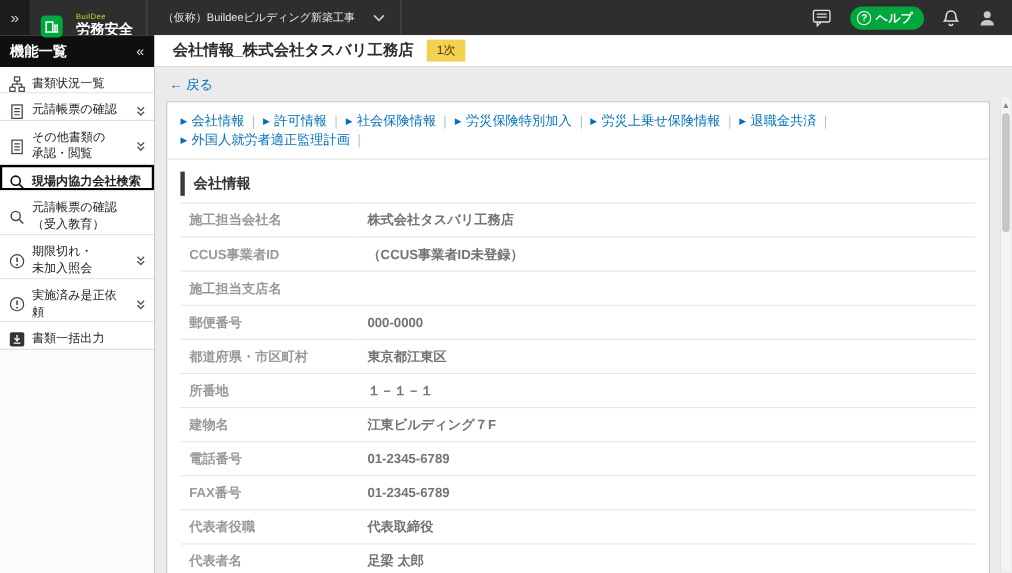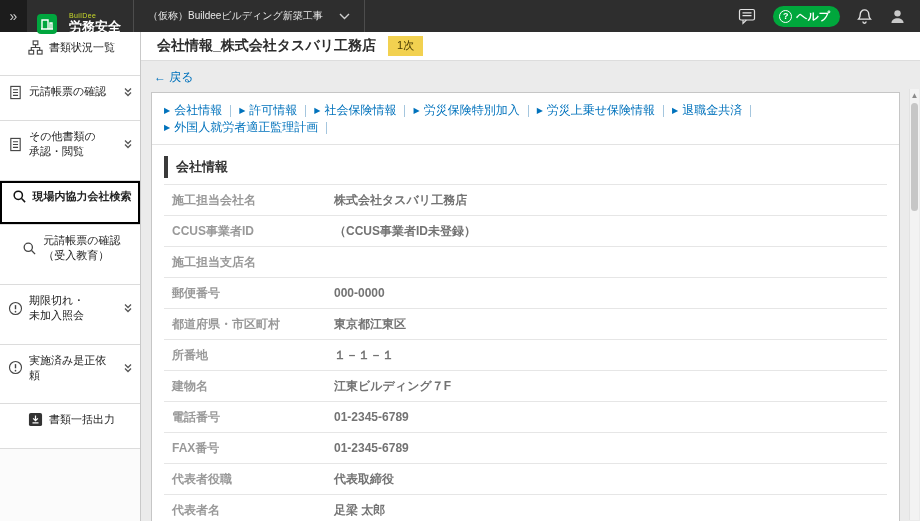--- a/index.html
+++ b/index.html
@@ -29,22 +29,22 @@
 
   
   .layout { display:flex; height:489px; }
 
   
   .sidebar { width:141px; flex:0 0 141px; background:#fbfbfb;
     border-right:1px solid #c9c9c9; display:flex; flex-direction:column; }
   .sb-header { height:29px; flex:0 0 29px; background:#0f0f0f; color:#fff;
     display:flex; align-items:center; padding:0 9px; font-size:13px; font-weight:bold; }
   .sb-header .sb-collapse { margin-left:auto; font-size:13px; color:#ddd; cursor:pointer; font-weight:normal; }
-  .sb-item { display:flex; align-items:center; gap:6px; padding:8px 5px 20px 8px;
-    border-bottom:1px solid #dcdcdc; background:#fff; cursor:pointer;justify-content:center; }
+  .sb-item { display:flex; align-items:center; gap:6px; padding:8px 5px 0 8px;
+    border-bottom:1px solid #dcdcdc; background:#fff; cursor:pointer; }
   .sb-item .sb-icn { flex:0 0 15px; display:flex; }
   .sb-item .label { font-size:11px; color:#222; white-space:pre-line; line-height:1.4; }
   .sb-item .chev { margin-left:auto; display:flex; padding-right:2px; }
   .sb-item.active { box-shadow:inset 0 0 0 2px #000; }
   .sb-item.active .label { font-weight:bold; }
 
   
   .main { flex:1; min-width:0; display:flex; flex-direction:column; position:relative; }
   .page-header { height:29px; flex:0 0 29px; background:#fff; border-bottom:1px solid #ddd;
     display:flex; align-items:center; gap:12px; padding:12px 16px; }
@@ -125,20 +125,24 @@
         <circle cx="8" cy="5" r="3"></circle>
         <path d="M2.3 14.2c0-3.1 2.6-4.6 5.7-4.6s5.7 1.5 5.7 4.6z"></path>
       </svg>
     </div>
   </div>
 </div>
 
 <div class="layout">
 
   <aside class="sidebar">
+    <div class="sb-header">
+      <span>機能一覧</span>
+      <span class="sb-collapse">«</span>
+    </div>
 
     <div class="sb-item">
       <span class="sb-icn">
         <svg width="15" height="15" viewBox="0 0 16 16" fill="none" stroke="#444" stroke-width="1.2">
           <rect x="5.5" y="1" width="5" height="4"></rect>
             <rect x="1" y="11" width="5" height="4"></rect>
           <rect x="10" y="11" width="5" height="4"></rect>
             <path d="M8 5v3M3.5 11V8h9v3"></path>
         </svg>
       </span>

